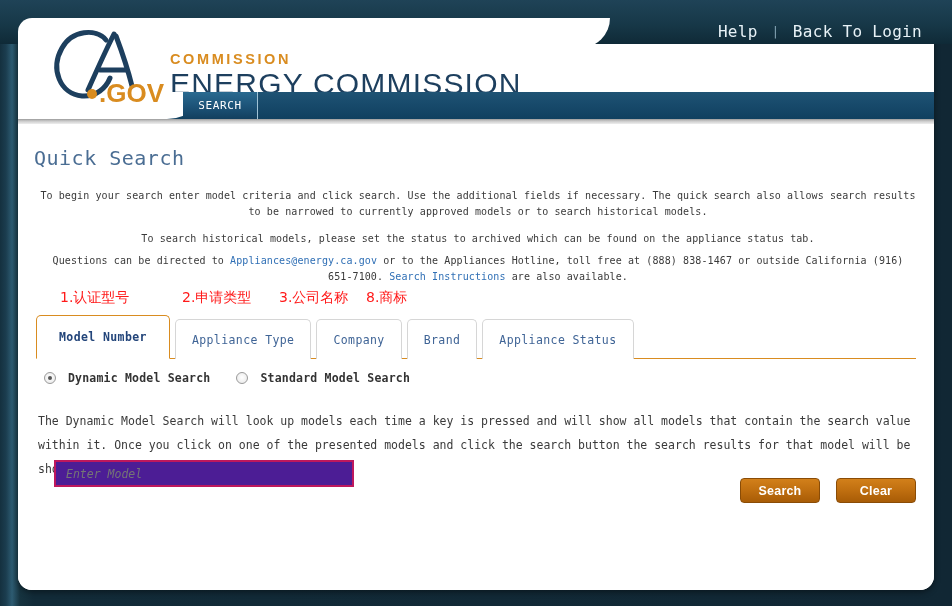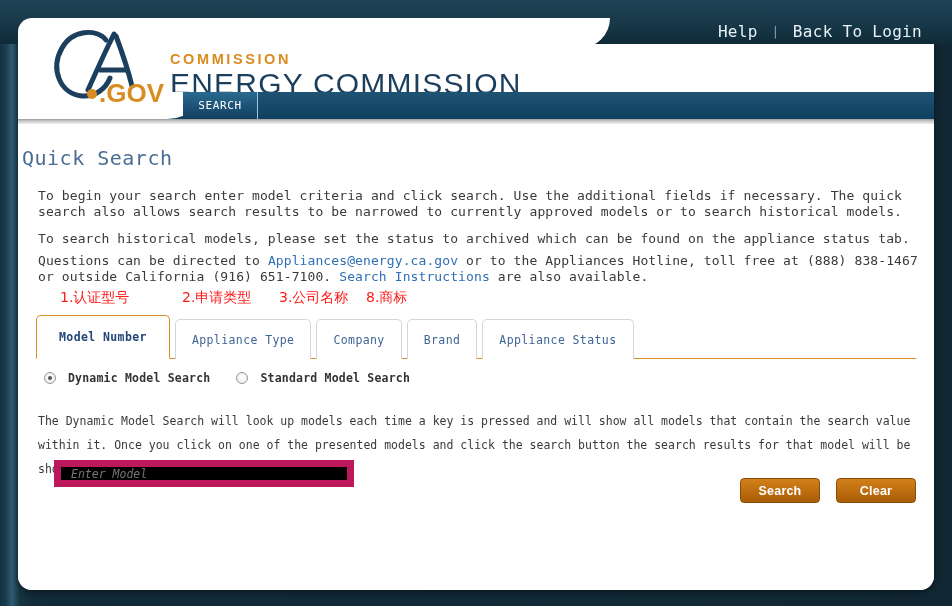--- a/index.html
+++ b/index.html
@@ -170,36 +170,37 @@
     position: absolute;
     left: 18px; top: 126px;
     width: 916px; height: 464px;
     background: #ffffff;
     border-radius: 0 0 14px 14px;
     padding: 0;
   }
 
   h1.page-title {
     position: absolute;
-    left: 4px; top: 20px;
+    left: 16px; top: 20px;
     font-size: 20px;
     font-weight: 400;
     color: #4a6d93;
     letter-spacing: .5px;
     text-align: right;
   }
 
   .intro {
     position: absolute;
     left: 20px;
     width: 880px;
-    font-size: 13px;
+    font-size: 10px;
     color: #3a3a3a;
     line-height: 16px;
     letter-spacing: .1px;
+    text-align: center;
   }
   .intro.p1 { top: 62px; }
   .intro.p2 { top: 105px; }
   .intro.p3 { top: 127px; }
 
   .intro a { color: #2f6fb5; text-decoration: none; }
 
   
   .annotations {
     position: absolute;
@@ -296,22 +297,22 @@
     font-size: 11.5px;
     color: #3a3a3a;
     line-height: 24px;
   }
 
   
   .model-input {
     position: absolute;
     left: 36px; top: 334px;
     width: 300px; height: 27px;
-    border: 7px solid #be185d;
-    background: #000000;
+    border: 2px solid #be185d;
+    background: #4c1d95;
     font-family: "DejaVu Sans Mono", "Liberation Mono", monospace;
     font-size: 11.5px;
     font-style: italic;
     color: #8a8a8a;
     padding: 0 10px;
     outline: none;
   }
 
   
   .actions {

